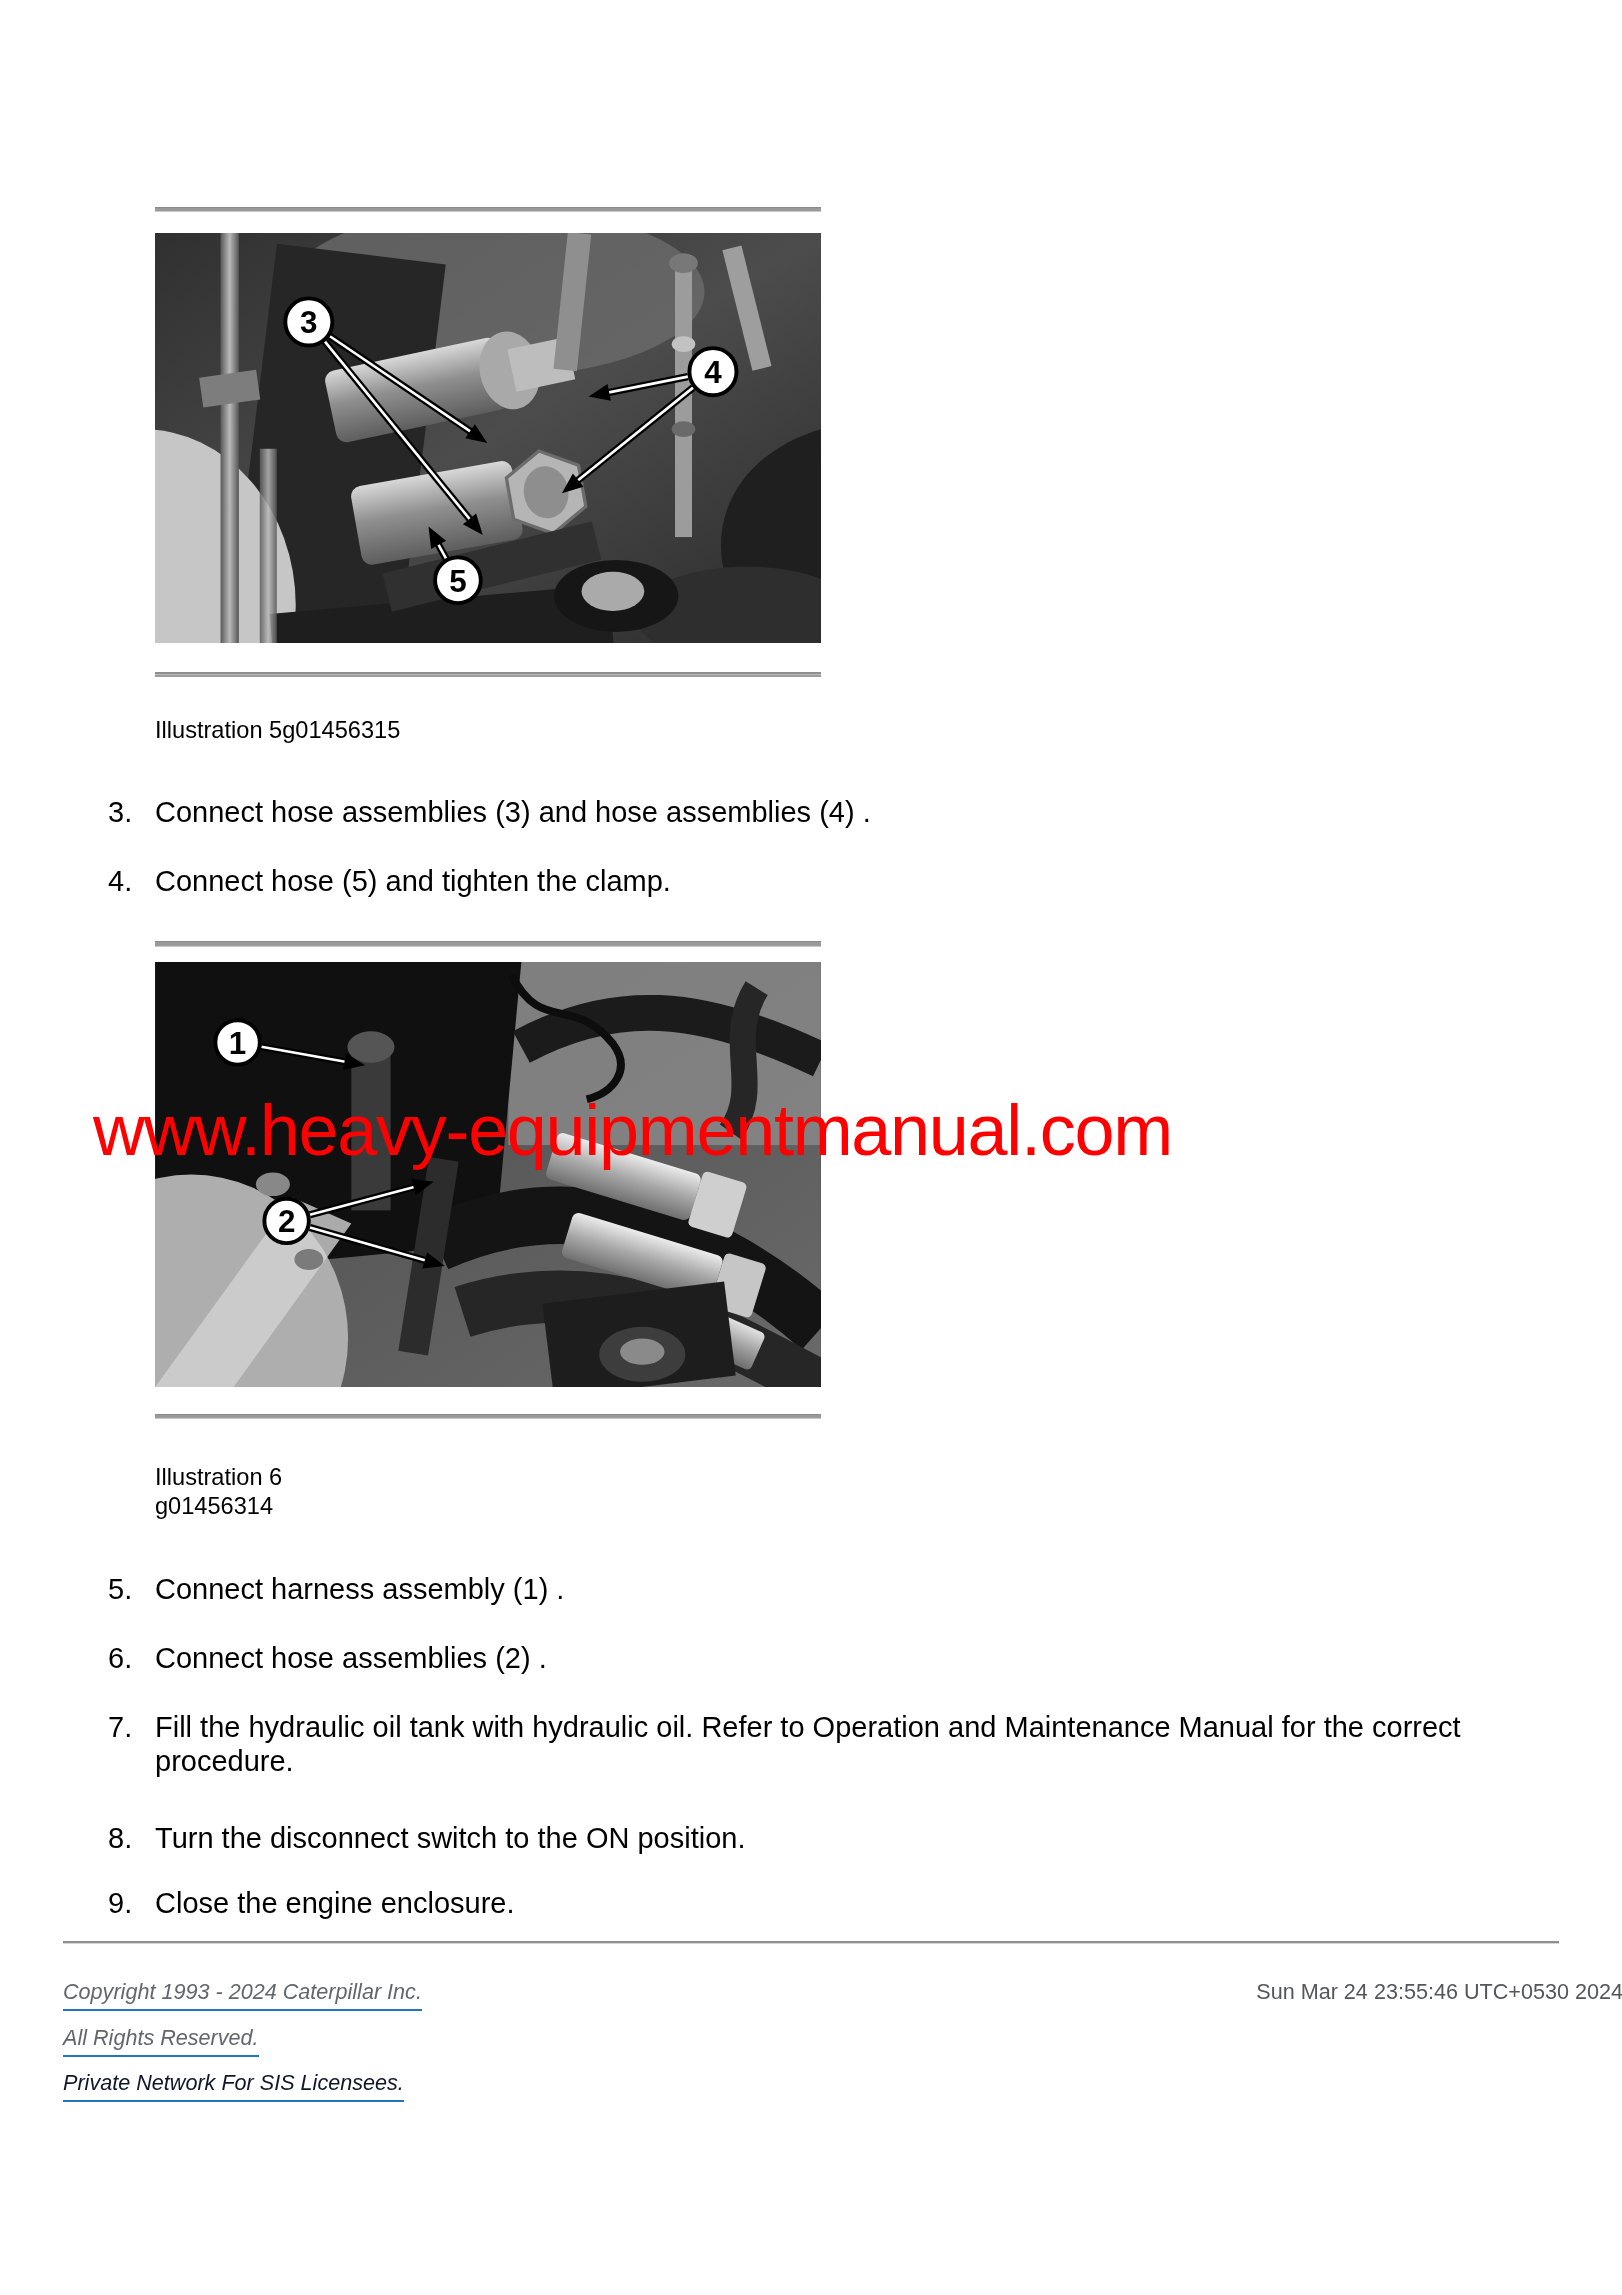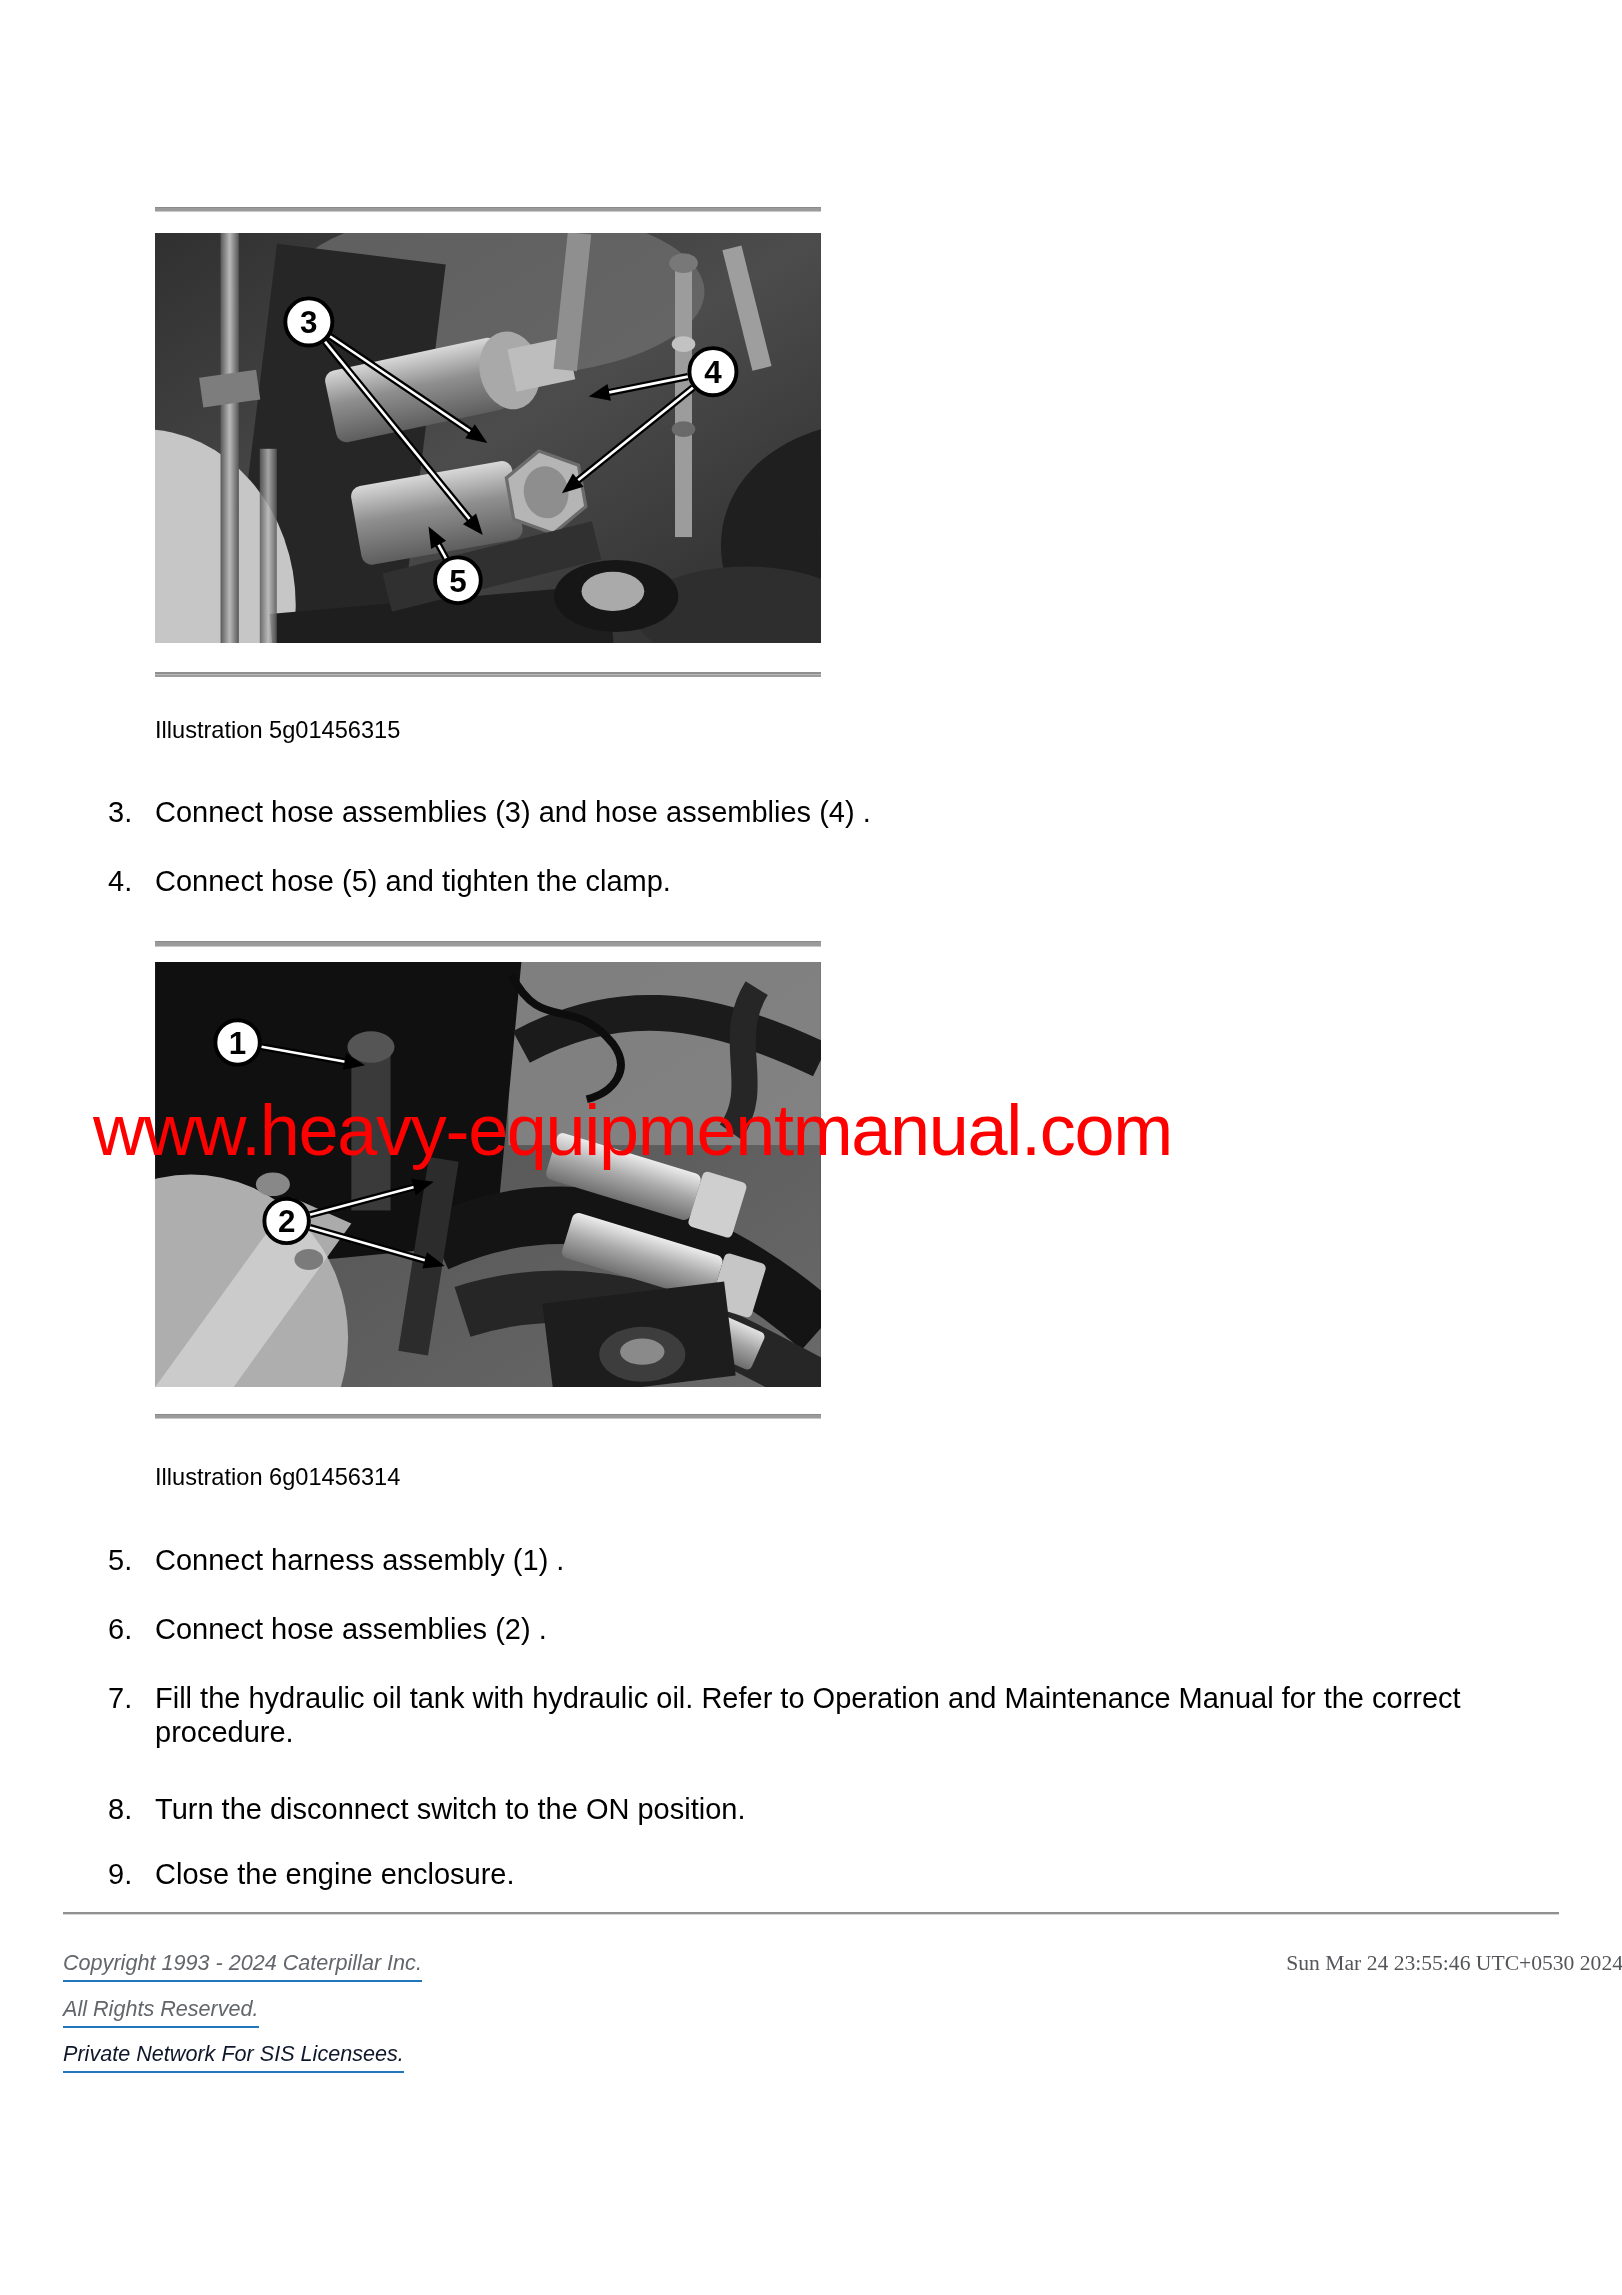--- a/index.html
+++ b/index.html
@@ -21,21 +21,21 @@
   .fig-rule.below1{margin-top:29px;background:#b9b9b9;border-top:2px solid #8f8f8f;border-bottom:2px solid #9c9c9c;}
   .fig-rule.below2{margin-top:27.5px;}
   .photo{position:relative;width:666px;background:#3c3c3c;}
   .photo.p1{height:410px;margin-top:21px;}
   .photo.p2{height:425px;margin-top:15px;}
   .photo svg{position:absolute;left:0;top:0;}
   .caption{
     display:flex;
     font-size:23.6px;line-height:29px;margin-top:39px;
   }
-  .figure.f2 .caption{margin-top:44px;}
+  .figure.f2 .caption{margin-top:44px;flex-direction:column;}
   .steps{margin:0;}
   .steps.group1{margin-top:50px;}
   .steps.group2{margin-top:51px;}
   .step{display:flex;margin:0 0 35px 108px;font-size:29px;line-height:34px;}
   .step .num{width:30px;flex:none;margin-right:17px;}
   .step .txt{max-width:1381px;}
   .step.s7{margin-bottom:43px;}
   .step.s8{margin-bottom:31px;}
   .step.s9{margin-bottom:0;}
   .figure.f2{margin-top:43px;}
@@ -49,21 +49,21 @@
     background:#909090;border-bottom:0.7px solid #d6d6d6;
   }
   .footer{position:relative;margin-left:63px;padding-top:35px;}
   .footer .flink{
     display:table;font-size:21.6px;line-height:26px;color:#63666a;
     padding-bottom:3.9px;border-bottom:2px solid #2176bd;
     margin-bottom:13.7px;text-decoration:none;cursor:pointer;font-style:italic;
   }
   .timestamp{
     position:absolute;top:35px;right:0px;
-    font-size:21.6px;line-height:26px;color:#54565a;font-family:Liberation Serif, serif;
+    font-size:21.6px;line-height:26px;color:#54565a;
   }
 </style>
 </head>
 <body>
 
 <div class="page">
   <div class="content">
 
     <div class="figure f1">
       <div class="fig-rule"></div>

